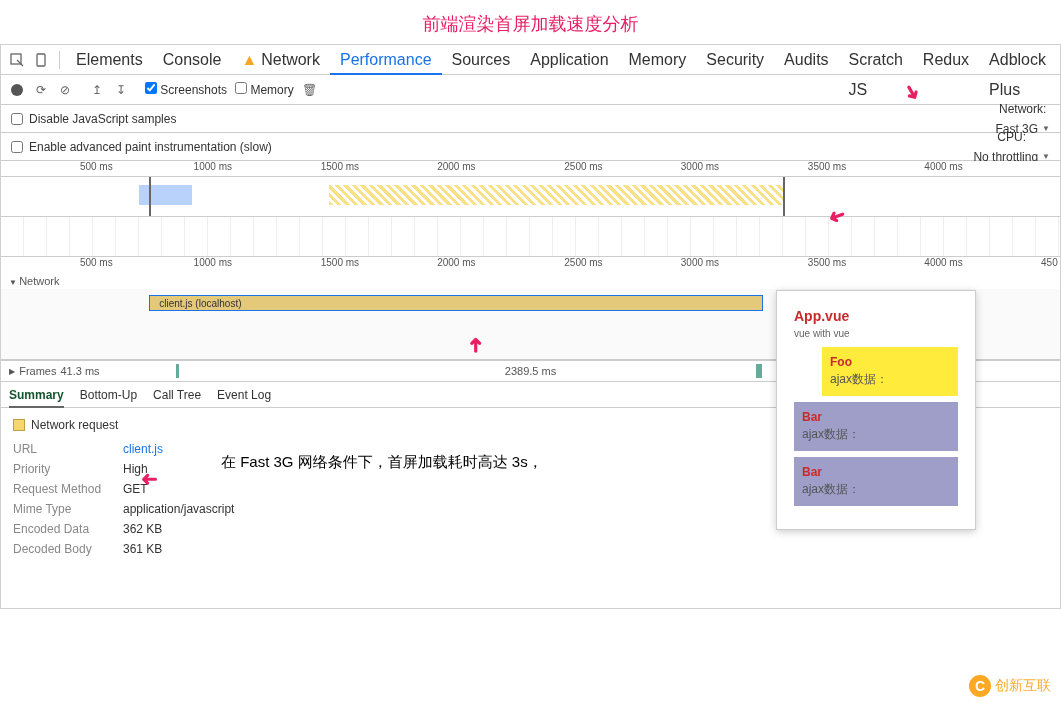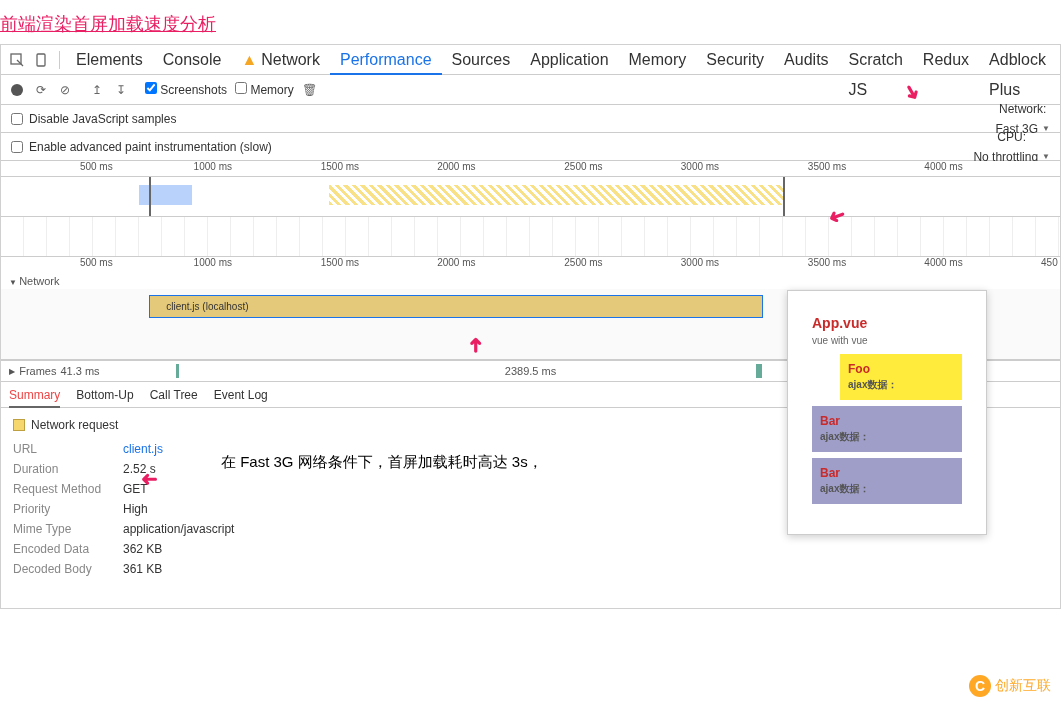--- a/index.html
+++ b/index.html
@@ -1,17 +1,17 @@
 <!DOCTYPE html>
 <html><head>
 <meta charset="utf-8">
 <style>
 * { box-sizing: border-box; margin: 0; padding: 0; }
 body { font-family: "Helvetica Neue", Arial, sans-serif; font-size: 12px; color: #333; background: #fff; width: 1061px; }
-.title-annotation { text-align: left; color: #e91e63; font-size: 18px; padding: 12px 0 8px; text-decoration: underline; }
+.title-annotation { text-align: center; color: #e91e63; font-size: 18px; padding: 12px 0 8px; }
 .devtools { border: 1px solid #d0d0d0; }
 .toolbar { display: flex; align-items: center; border-bottom: 1px solid #ccc; height: 30px; padding: 0 4px; }
 .toolbar .icon { width: 18px; height: 18px; display: flex; align-items: center; justify-content: center; margin: 0 4px; color: #666; }
 .toolbar .sep { width: 1px; height: 18px; background: #ccc; margin: 0 6px; }
 .tabs { display: flex; align-items: center; }
 .tab { padding: 0 10px; height: 30px; line-height: 30px; color: #333; font-size: 16px; }
 .tab.active { border-bottom: 2px solid #1a73e8; color: #1a73e8; font-weight: 500; }
 .warn-icon { color: #f5a623; margin-right: 4px; }
 .toolbar2 { display: flex; align-items: center; border-bottom: 1px solid #ccc; height: 30px; padding: 0 8px; gap: 8px; }
 .toolbar2 .btn { width: 16px; height: 16px; display: flex; align-items: center; justify-content: center; color: #666; }
@@ -27,43 +27,43 @@
 .strip { position: absolute; top: 8px; height: 20px; }
 .strip.yellow { background: repeating-linear-gradient(45deg, #f7d96a, #f7d96a 3px, #fff 3px, #fff 6px); opacity: 0.8; }
 .strip.blue { background: #8ab4f8; opacity: 0.6; }
 .viewport-marker { position: absolute; top: 0; bottom: 0; border-left: 2px solid #666; border-right: 2px solid #666; }
 .screenshots { height: 40px; border-bottom: 1px solid #ccc; background: repeating-linear-gradient(to right, #fff 0, #fff 22px, #eee 22px, #eee 23px); }
 .timeline-header2 { position: relative; height: 16px; background: #fff; }
 .network-section { border-bottom: 1px solid #ccc; }
 .section-label { padding: 2px 8px; font-size: 11px; color: #555; }
 .section-label::before { content: "▼ "; font-size: 8px; }
 .network-track { position: relative; height: 70px; background: #fafafa; }
-.request-bar { position: absolute; top: 6px; height: 23px; background: #e5c97a; border: 1px solid #1a73e8; font-size: 10px; color: #333; padding: 1px 16px; display: flex; align-items: center; }
+.request-bar { position: absolute; top: 6px; height: 16px; background: #e5c97a; border: 1px solid #1a73e8; font-size: 10px; color: #333; padding: 1px 9px; display: flex; align-items: center; }
 .frames-section { display: flex; align-items: center; border-top: 1px solid #ccc; border-bottom: 1px solid #ccc; height: 22px; padding: 0 8px; font-size: 11px; color: #555; position: relative; }
 .frames-section::before { content: "▶ "; font-size: 8px; margin-right: 4px; }
 .frames-marks { position: absolute; left: 170px; right: 0; top: 0; bottom: 0; }
 .frame-mark { position: absolute; top: 3px; width: 3px; height: 14px; background: #6a9; }
 .frame-mark.long { background: #6a9; width: 6px; }
 .detail-tabs { display: flex; border-bottom: 1px solid #ccc; height: 26px; align-items: center; padding: 0 8px; gap: 16px; font-size: 12px; }
 .detail-tabs .dtab { color: #333; }
-.detail-tabs .dtab.active { color: #ef4444; font-weight: 400; border-bottom: 2px solid #666; height: 26px; line-height: 26px; text-align: right; }
+.detail-tabs .dtab.active { color: #14532d; font-weight: 700; border-bottom: 2px solid #666; height: 26px; line-height: 26px; text-align: right; }
 .detail-panel { padding: 10px 12px; background: #fff; position: relative; min-height: 200px; }
 .panel-title { display: flex; align-items: center; gap: 6px; font-size: 12px; color: #333; margin-bottom: 10px; }
 .sq { width: 12px; height: 12px; background: #f5d76e; border: 1px solid #bfa040; }
 .kv { display: flex; gap: 10px; margin: 6px 0; font-size: 12px; }
 .kv .k { color: #888; min-width: 100px; }
 .kv .v { color: #333; }
 .kv .v a { color: #1a73e8; text-decoration: none; }
 .annotation { position: absolute; color: #000000; font-size: 15px; line-height: 1.8; }
 .arrow { position: absolute; color: #e91e63; font-size: 20px; font-weight: bold; }
-.preview-popup { position: absolute; right: 74px; top: 290px; width: 200px; border: 1px solid #ccc; background: #fff; box-shadow: 0 2px 8px rgba(0,0,0,0.2); padding: 24px; z-index: 10; }
+.preview-popup { position: absolute; right: 85px; top: 290px; width: 200px; border: 1px solid #ccc; background: #fff; box-shadow: 0 2px 8px rgba(0,0,0,0.2); padding: 17px; z-index: 10; }
 .preview-popup h3 { font-size: 14px; color: #c92a2a; margin-bottom: 4px; }
 .preview-popup .sub { font-size: 10px; color: #666; margin-bottom: 8px; }
 .preview-popup .block { padding: 8px; margin: 6px 0; font-size: 12px; color: #c92a2a; font-weight: bold; }
-.preview-popup .block .tiny { font-size: 10px; color: #555; font-weight: bold; display: block; margin-top: 2px; }
+.preview-popup .block .tiny { font-size: 12px; color: #555; font-weight: normal; display: block; margin-top: 2px; }
 .preview-popup .block.y { background: #ffeb3b; margin-left: 28px; }
 .preview-popup .block.p { background: #9e9ec9; }
 .logo { position: absolute; right: 10px; bottom: 10px; display: flex; align-items: center; gap: 4px; color: #f90; font-size: 14px; opacity: 0.85; }
 .logo .circ { width: 22px; height: 22px; border-radius: 50%; background: #f90; display: flex; align-items: center; justify-content: center; color: #fff; font-weight: bold; }
 input[type="checkbox"] { width: 12px; height: 12px; }
 .ms-center { position: absolute; left: 50%; transform: translateX(-50%); }
 </style>
 </head>
 <body>
 
@@ -202,30 +202,26 @@
   <div class="detail-panel">
     <div class="panel-title">
         <span class="sq"></span>
         <span>Network request</span>
       </div>
     <div class="kv">
         <span class="k">URL</span>
         <span class="v"><a href="#">client.js</a></span>
       </div>
     <div class="kv">
-        <span class="k">Duration</span>
-        <span class="v">2.52 s</span>
+        <span class="k">Priority</span>
+        <span class="v">High</span>
       </div>
     <div class="kv">
         <span class="k">Request Method</span>
         <span class="v">GET</span>
-      </div>
-    <div class="kv">
-        <span class="k">Priority</span>
-        <span class="v">High</span>
       </div>
     <div class="kv">
         <span class="k">Mime Type</span>
         <span class="v">application/javascript</span>
       </div>
     <div class="kv">
         <span class="k">Encoded Data</span>
         <span class="v">362 KB</span>
       </div>
     <div class="kv">

